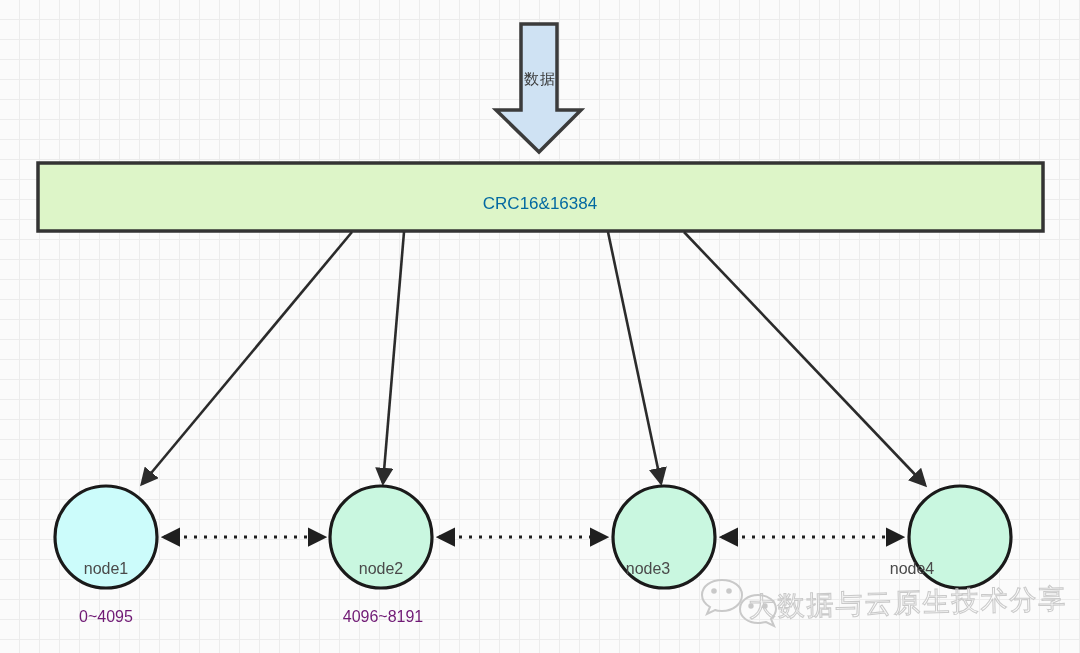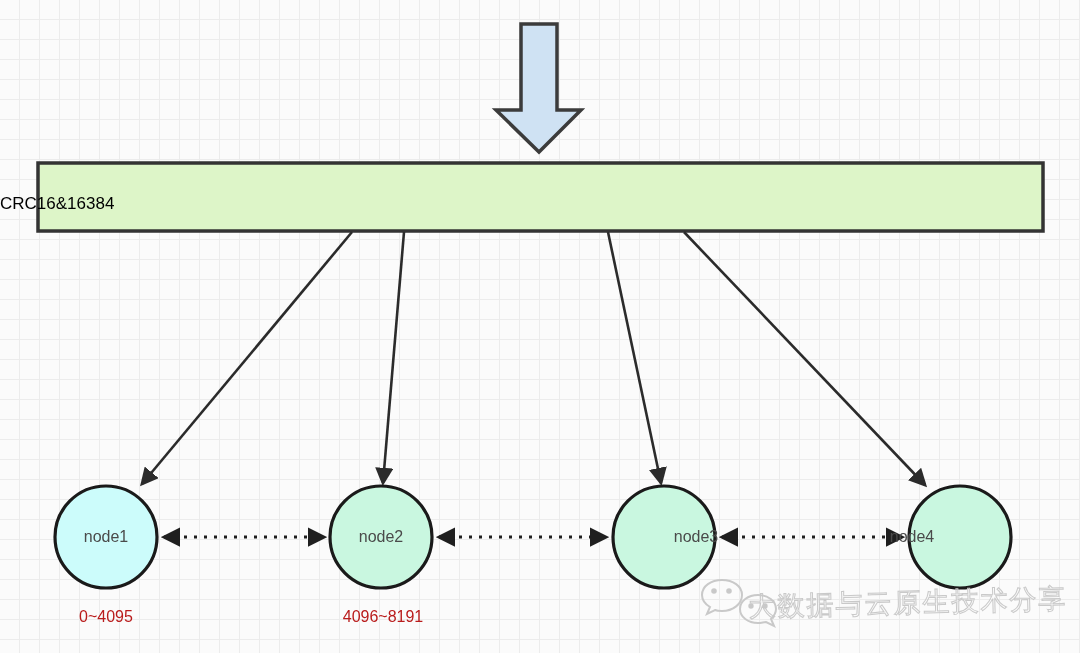--- a/index.html
+++ b/index.html
@@ -20,29 +20,29 @@
   .txt{position:absolute;color:#333333;white-space:nowrap;
        font-family:"Liberation Sans","DejaVu Sans",sans-serif;}
 
   
   #data-label{
     left:0;top:70px;width:1080px;text-align:center;
     font-size:15px;color:#3a3a3a;letter-spacing:1px;
   }
   
   #bar-label{
-    left:0;top:194px;width:1080px;font-size:17px;color:#000000;
+    left:0;top:194px;width:1080px;text-align:center;font-size:17px;color:#0369a1;
   }
   
-  .node-label{font-size:16px;color:#4a4a4a;text-align:center;}
-  .range-label{font-size:16px;color:#b91c1c;text-align:center;}
+  .node-label{font-size:16px;color:#4a4a4a;text-align:center;margin-top:32px;}
+  .range-label{font-size:16px;color:#701a75;text-align:center;}
 
   .nl1{left:46px;top:528px;width:120px;}
   .nl2{left:321px;top:528px;width:120px;}
-  .nl3{left:636px;top:528px;width:120px;}
+  .nl3{left:588px;top:528px;width:120px;}
   .nl4{left:852px;top:528px;width:120px;}
 
   .rl1{left:26px;top:608px;width:160px;}
   .rl2{left:303px;top:608px;width:160px;}
   .rl3{left:590px;top:608px;width:160px;}
   .rl4{left:884px;top:608px;width:160px;}
 
   #watermark-text{
     left:748px;top:589px;font-size:27px;color:transparent;
     -webkit-text-stroke:1px #c9c9c9;
@@ -97,20 +97,21 @@
     <path d="M776,609 C776,601 768,595 758,595 C748,595 740,601 740,609
              C740,617 748,623 758,623 C761,623 764,622 766,622 L774,626 L771,619
              C774,616 776,613 776,609 z" fill="#fbfbfb" fill-opacity="0.0"></path>
     <circle cx="751" cy="606" r="1.7" fill="#c9c9c9"></circle>
     <circle cx="765" cy="606" r="1.7" fill="#c9c9c9"></circle>
   </g>
 </svg>
 
 <div class="layer">
 
+  <div class="txt" id="data-label">数据</div>
 
   <div class="txt" id="bar-label">CRC16&amp;16384</div>
 
   <div class="txt node-label nl1">node1</div>
   <div class="txt node-label nl2">node2</div>
   <div class="txt node-label nl3">node3</div>
   <div class="txt node-label nl4">node4</div>
 
   <div class="txt range-label rl1">0~4095</div>
   <div class="txt range-label rl2">4096~8191</div>

